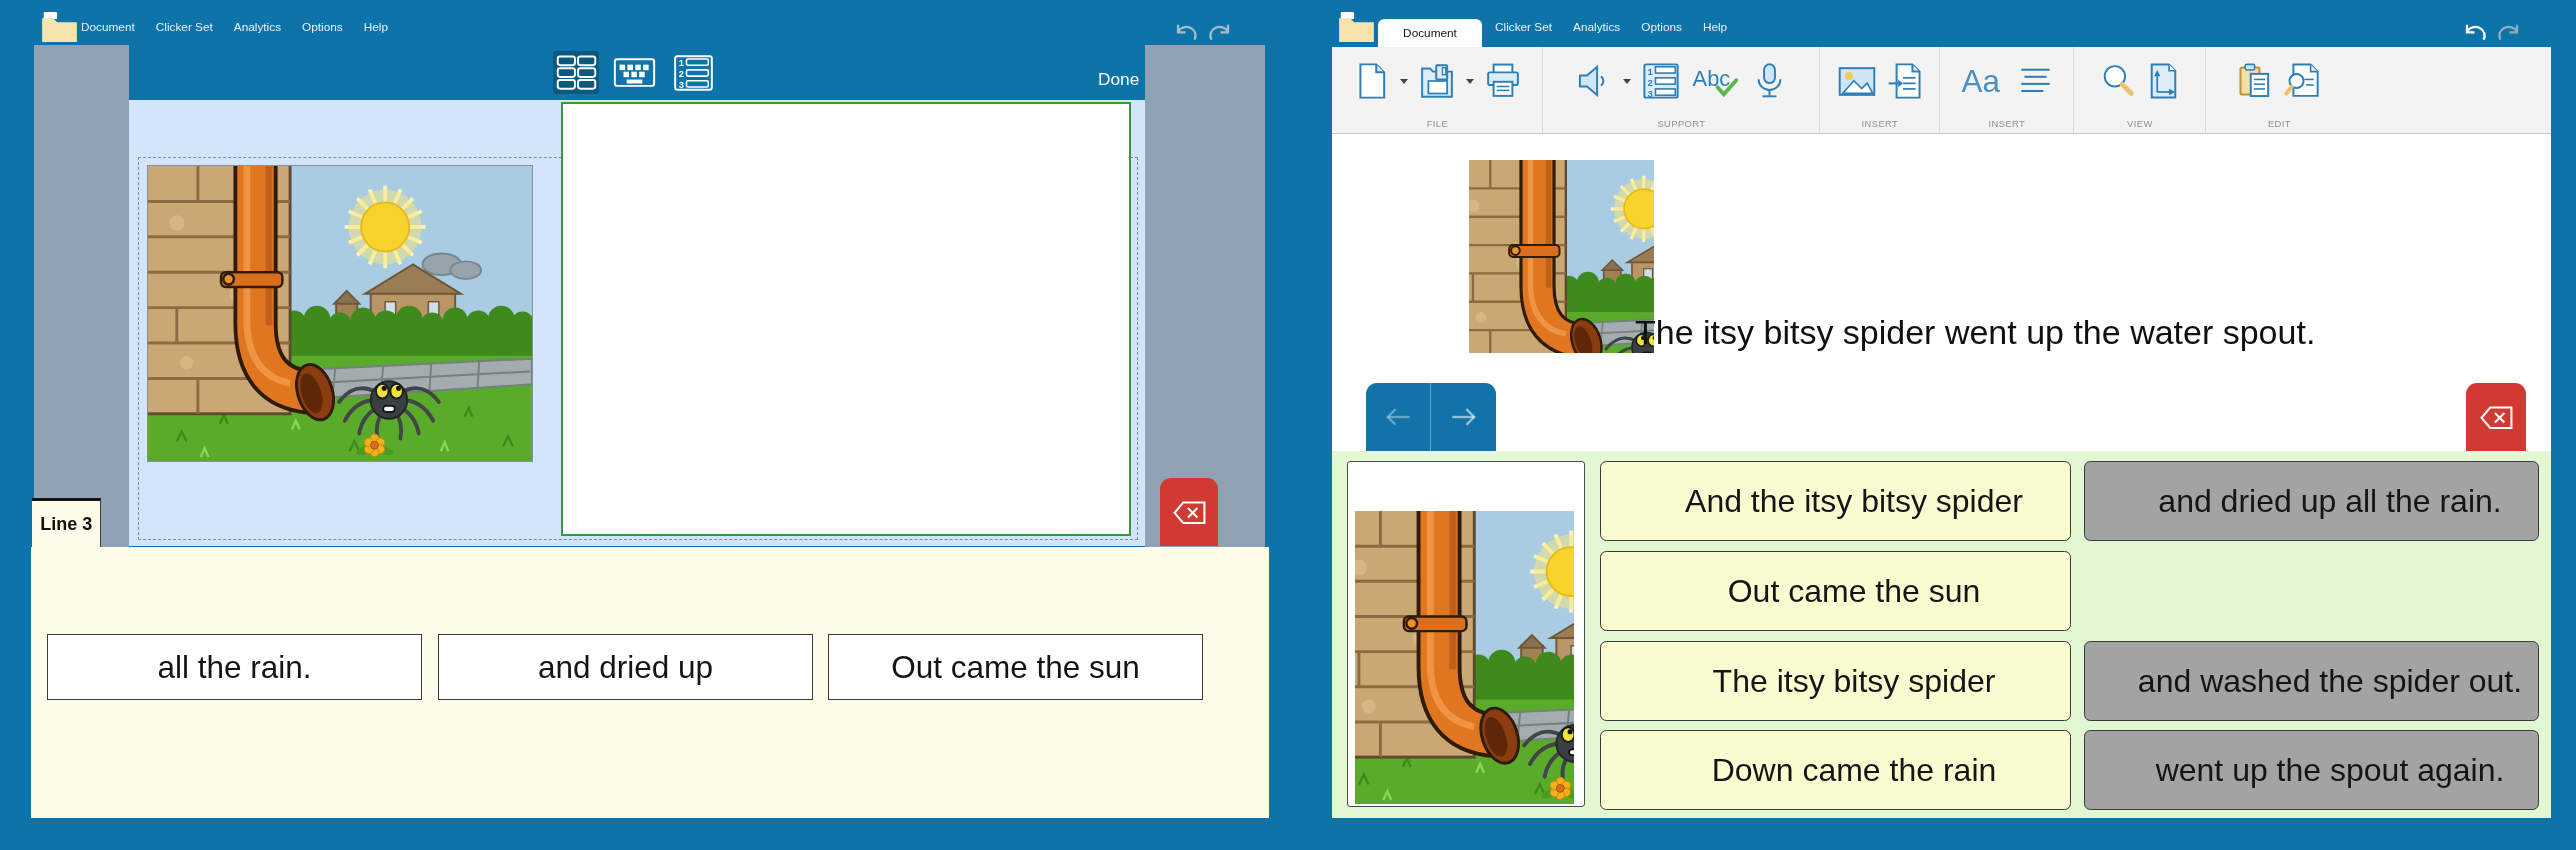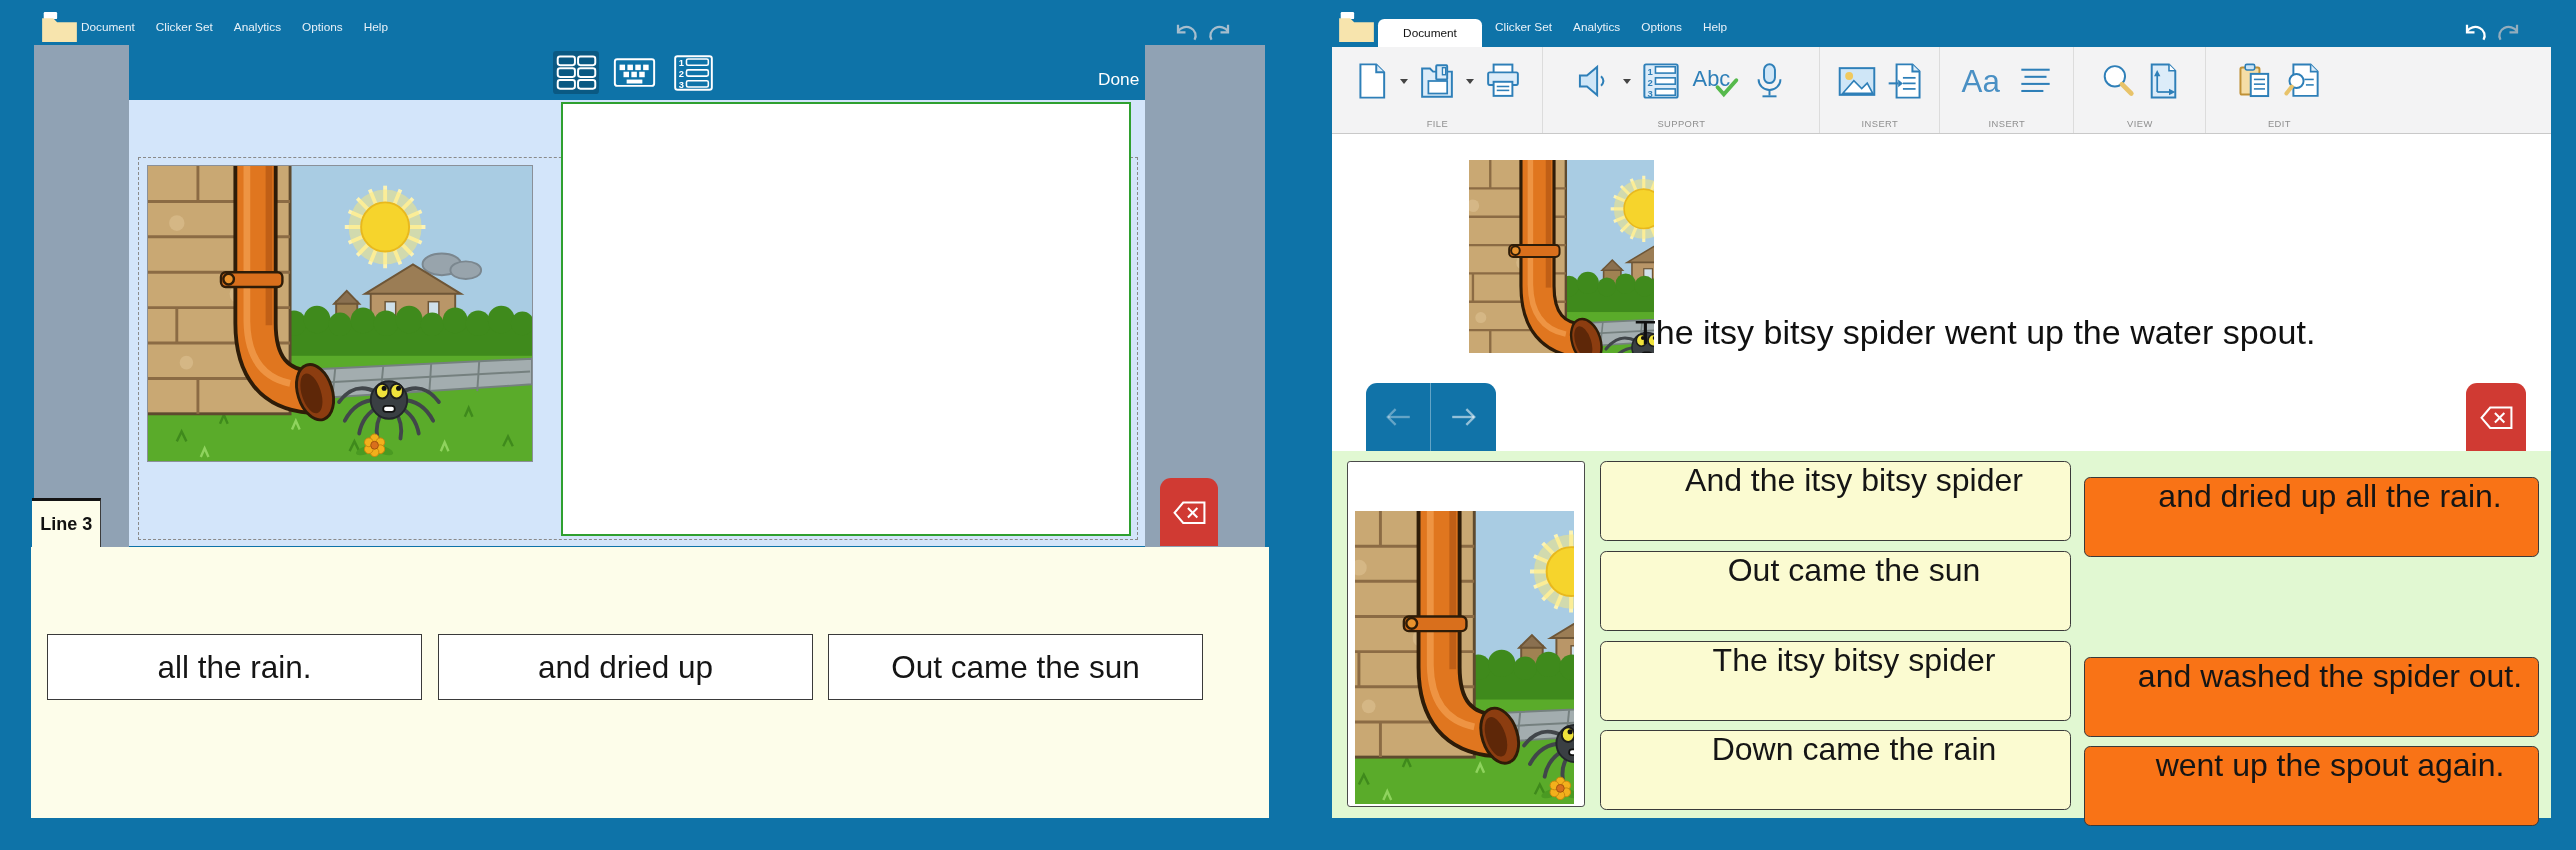--- a/index.html
+++ b/index.html
@@ -28,23 +28,23 @@
   .ribbon{position:absolute;background:#f3f3f4;border-bottom:0.8px solid #c9c9c9;display:flex;}
   .rgroup{height:100%;position:relative;display:flex;flex-direction:column;align-items:center;justify-content:flex-start;border-right:0.8px solid #dcdcdc;padding-top:7.9px;}
   .rgroup .icons{display:flex;align-items:center;gap:11px;height:52px;}
   .rgroup .glabel{position:absolute;bottom:4.7px;width:100%;text-align:center;font-size:9.4px;color:#8f8f8f;letter-spacing:0.4px;}
   .caret{width:0;height:0;border-left:4.7px solid transparent;border-right:4.7px solid transparent;border-top:5.5px solid #444;}
   .docarea{position:absolute;background:#fff;}
   .doctext{position:absolute;font-size:34px;color:#101010;white-space:nowrap;}
   .navbtn{width:65px;height:68px;background:#1173a8;display:flex;align-items:center;justify-content:center;}
   .greenpanel{position:absolute;background:#e1f8d2;}
   .imgcell{position:absolute;background:#fff;border:1.6px solid #4a4a4a;border-radius:3.1px;}
-  .gcell{position:absolute;height:80px;border:1.6px solid #3a3a3a;border-radius:6.3px;display:flex;justify-content:center;font-size:32px;color:#151515;padding-left:37px;}
+  .gcell{position:absolute;height:80px;border:1.6px solid #3a3a3a;border-radius:6.3px;display:flex;align-items:center;justify-content:center;font-size:32px;color:#151515;padding-left:37px;}
   .gcell.yellow{background:#fbfbd1;}
-  .gcell.blue{background:#f97316;margin-top:16px;}
+  .gcell.blue{background:#a3a3a3;}
   .folder{width:35px;height:30px;}
   svg{display:block;}
 </style>
 </head>
 <body>
 
 <div id="stage">
 
 <svg width="0" height="0" style="position:absolute" aria-hidden="true">
 <defs>

